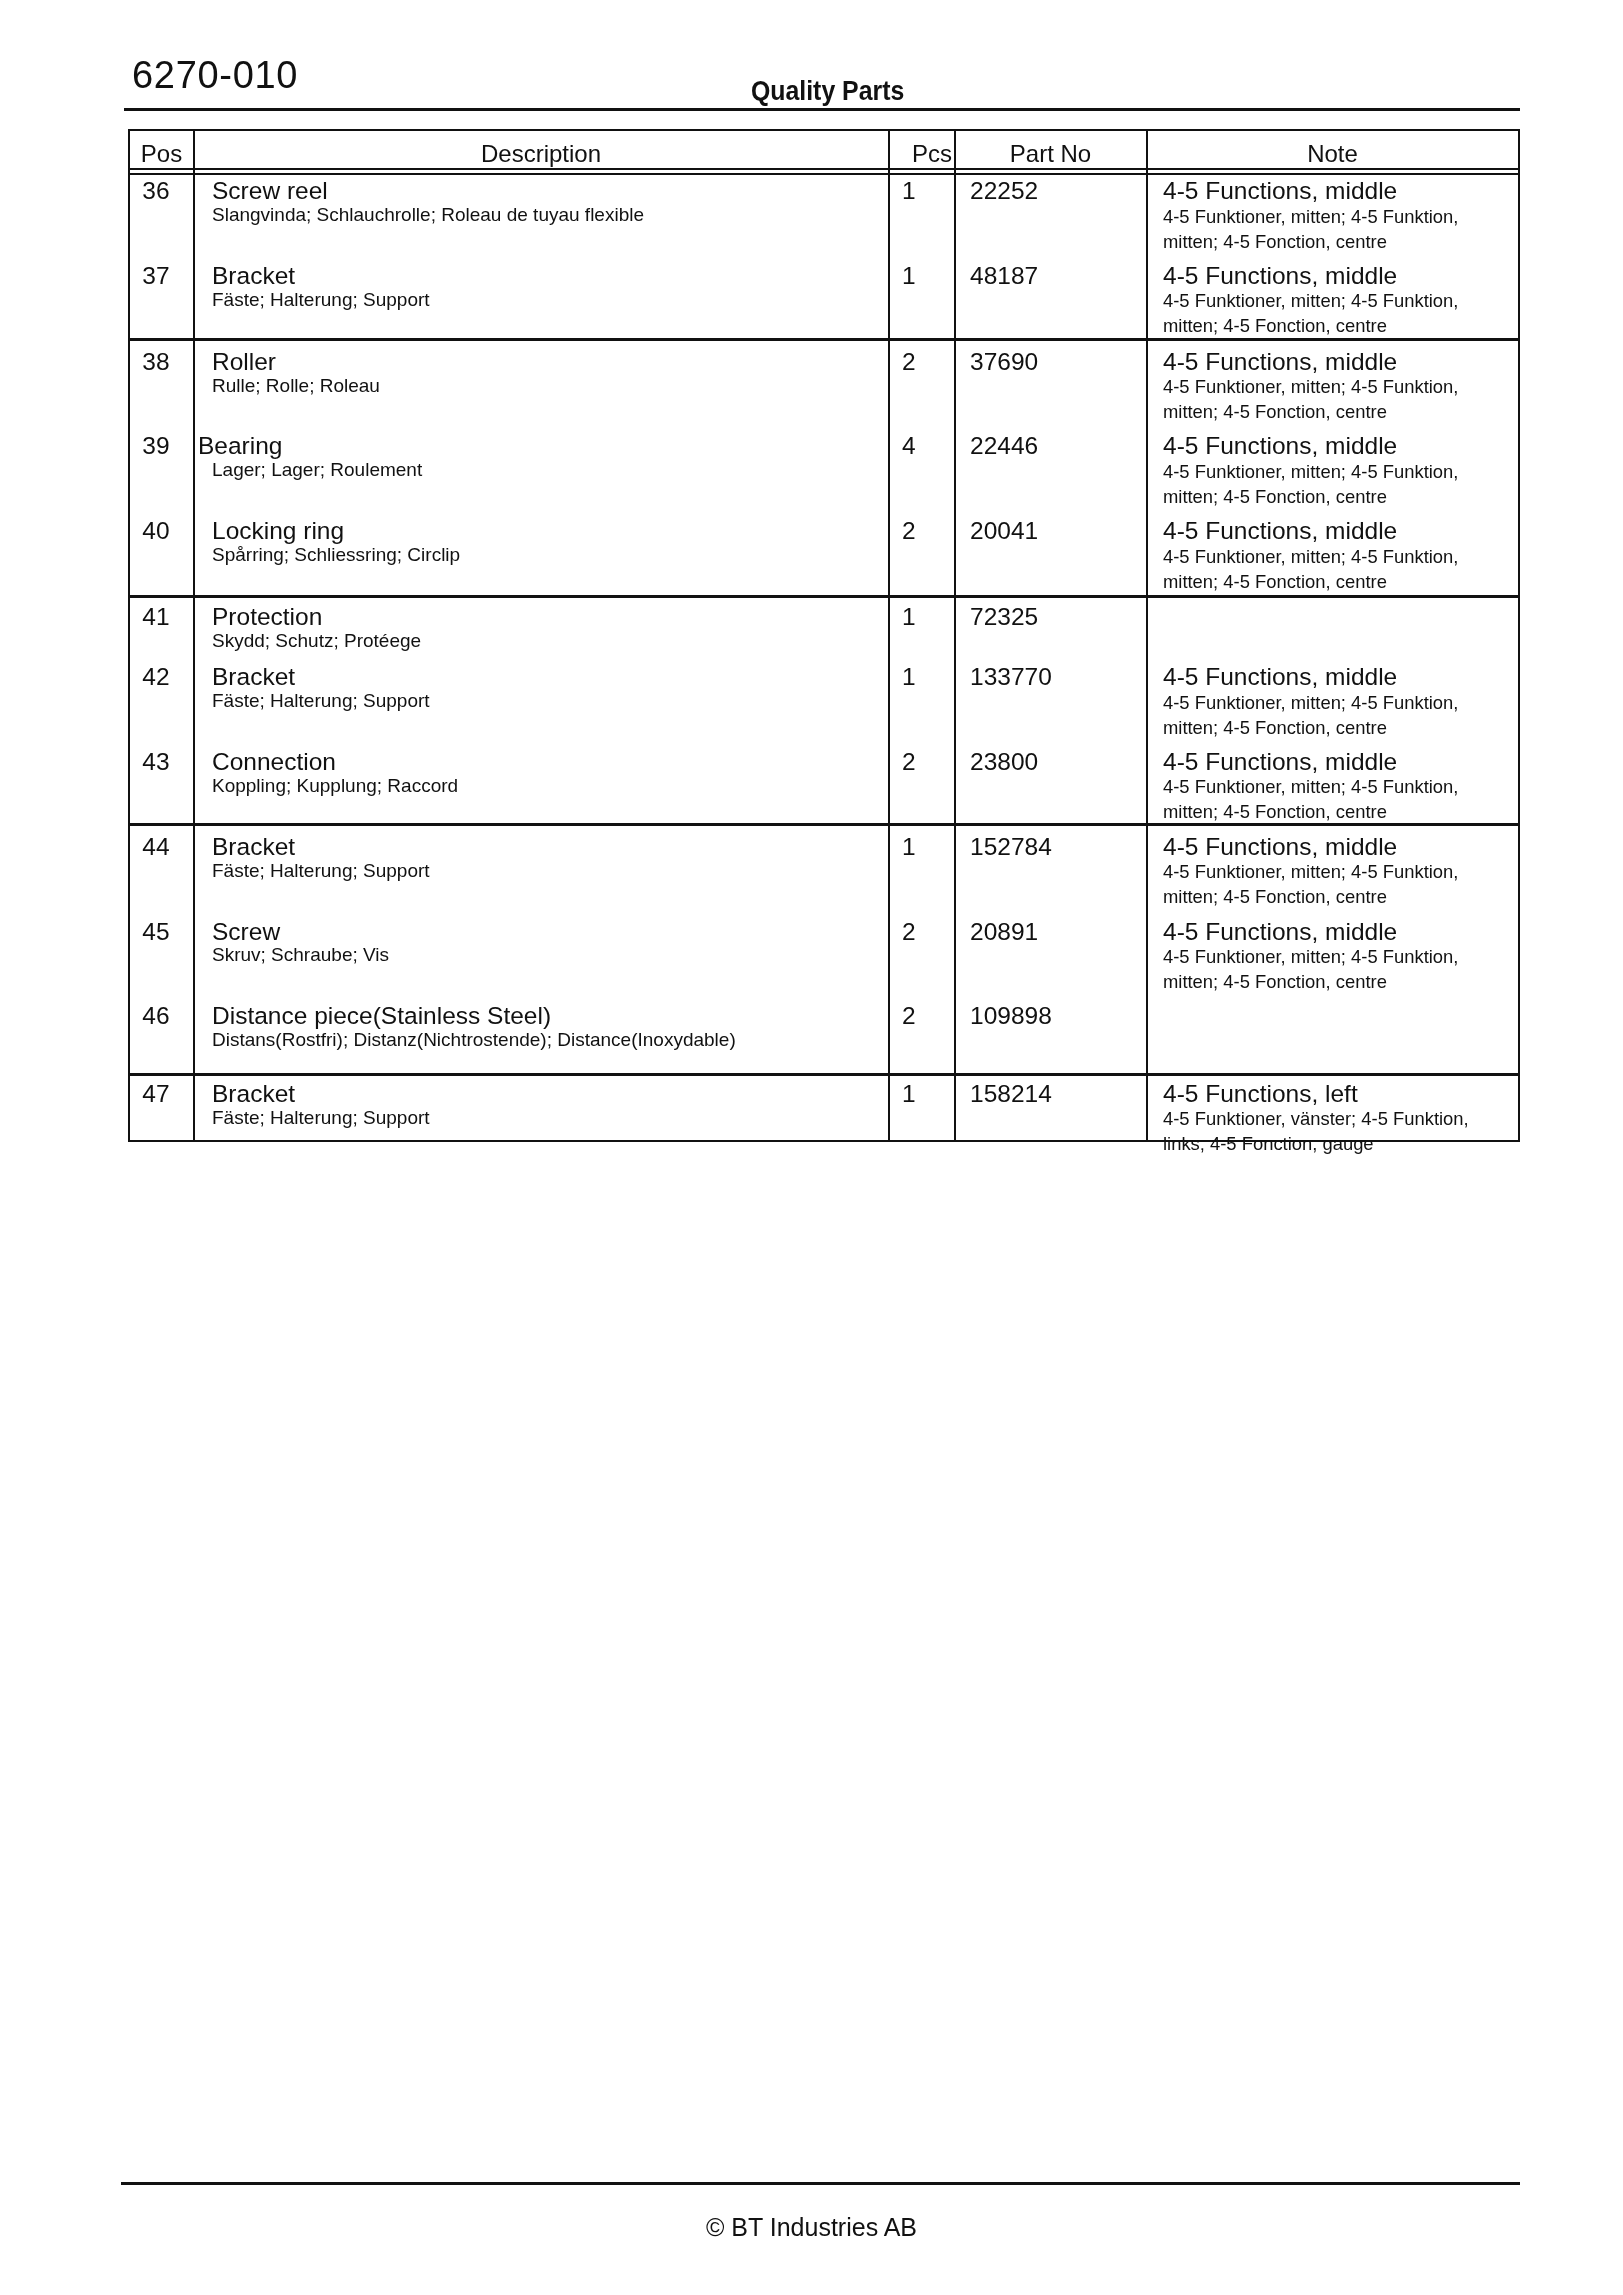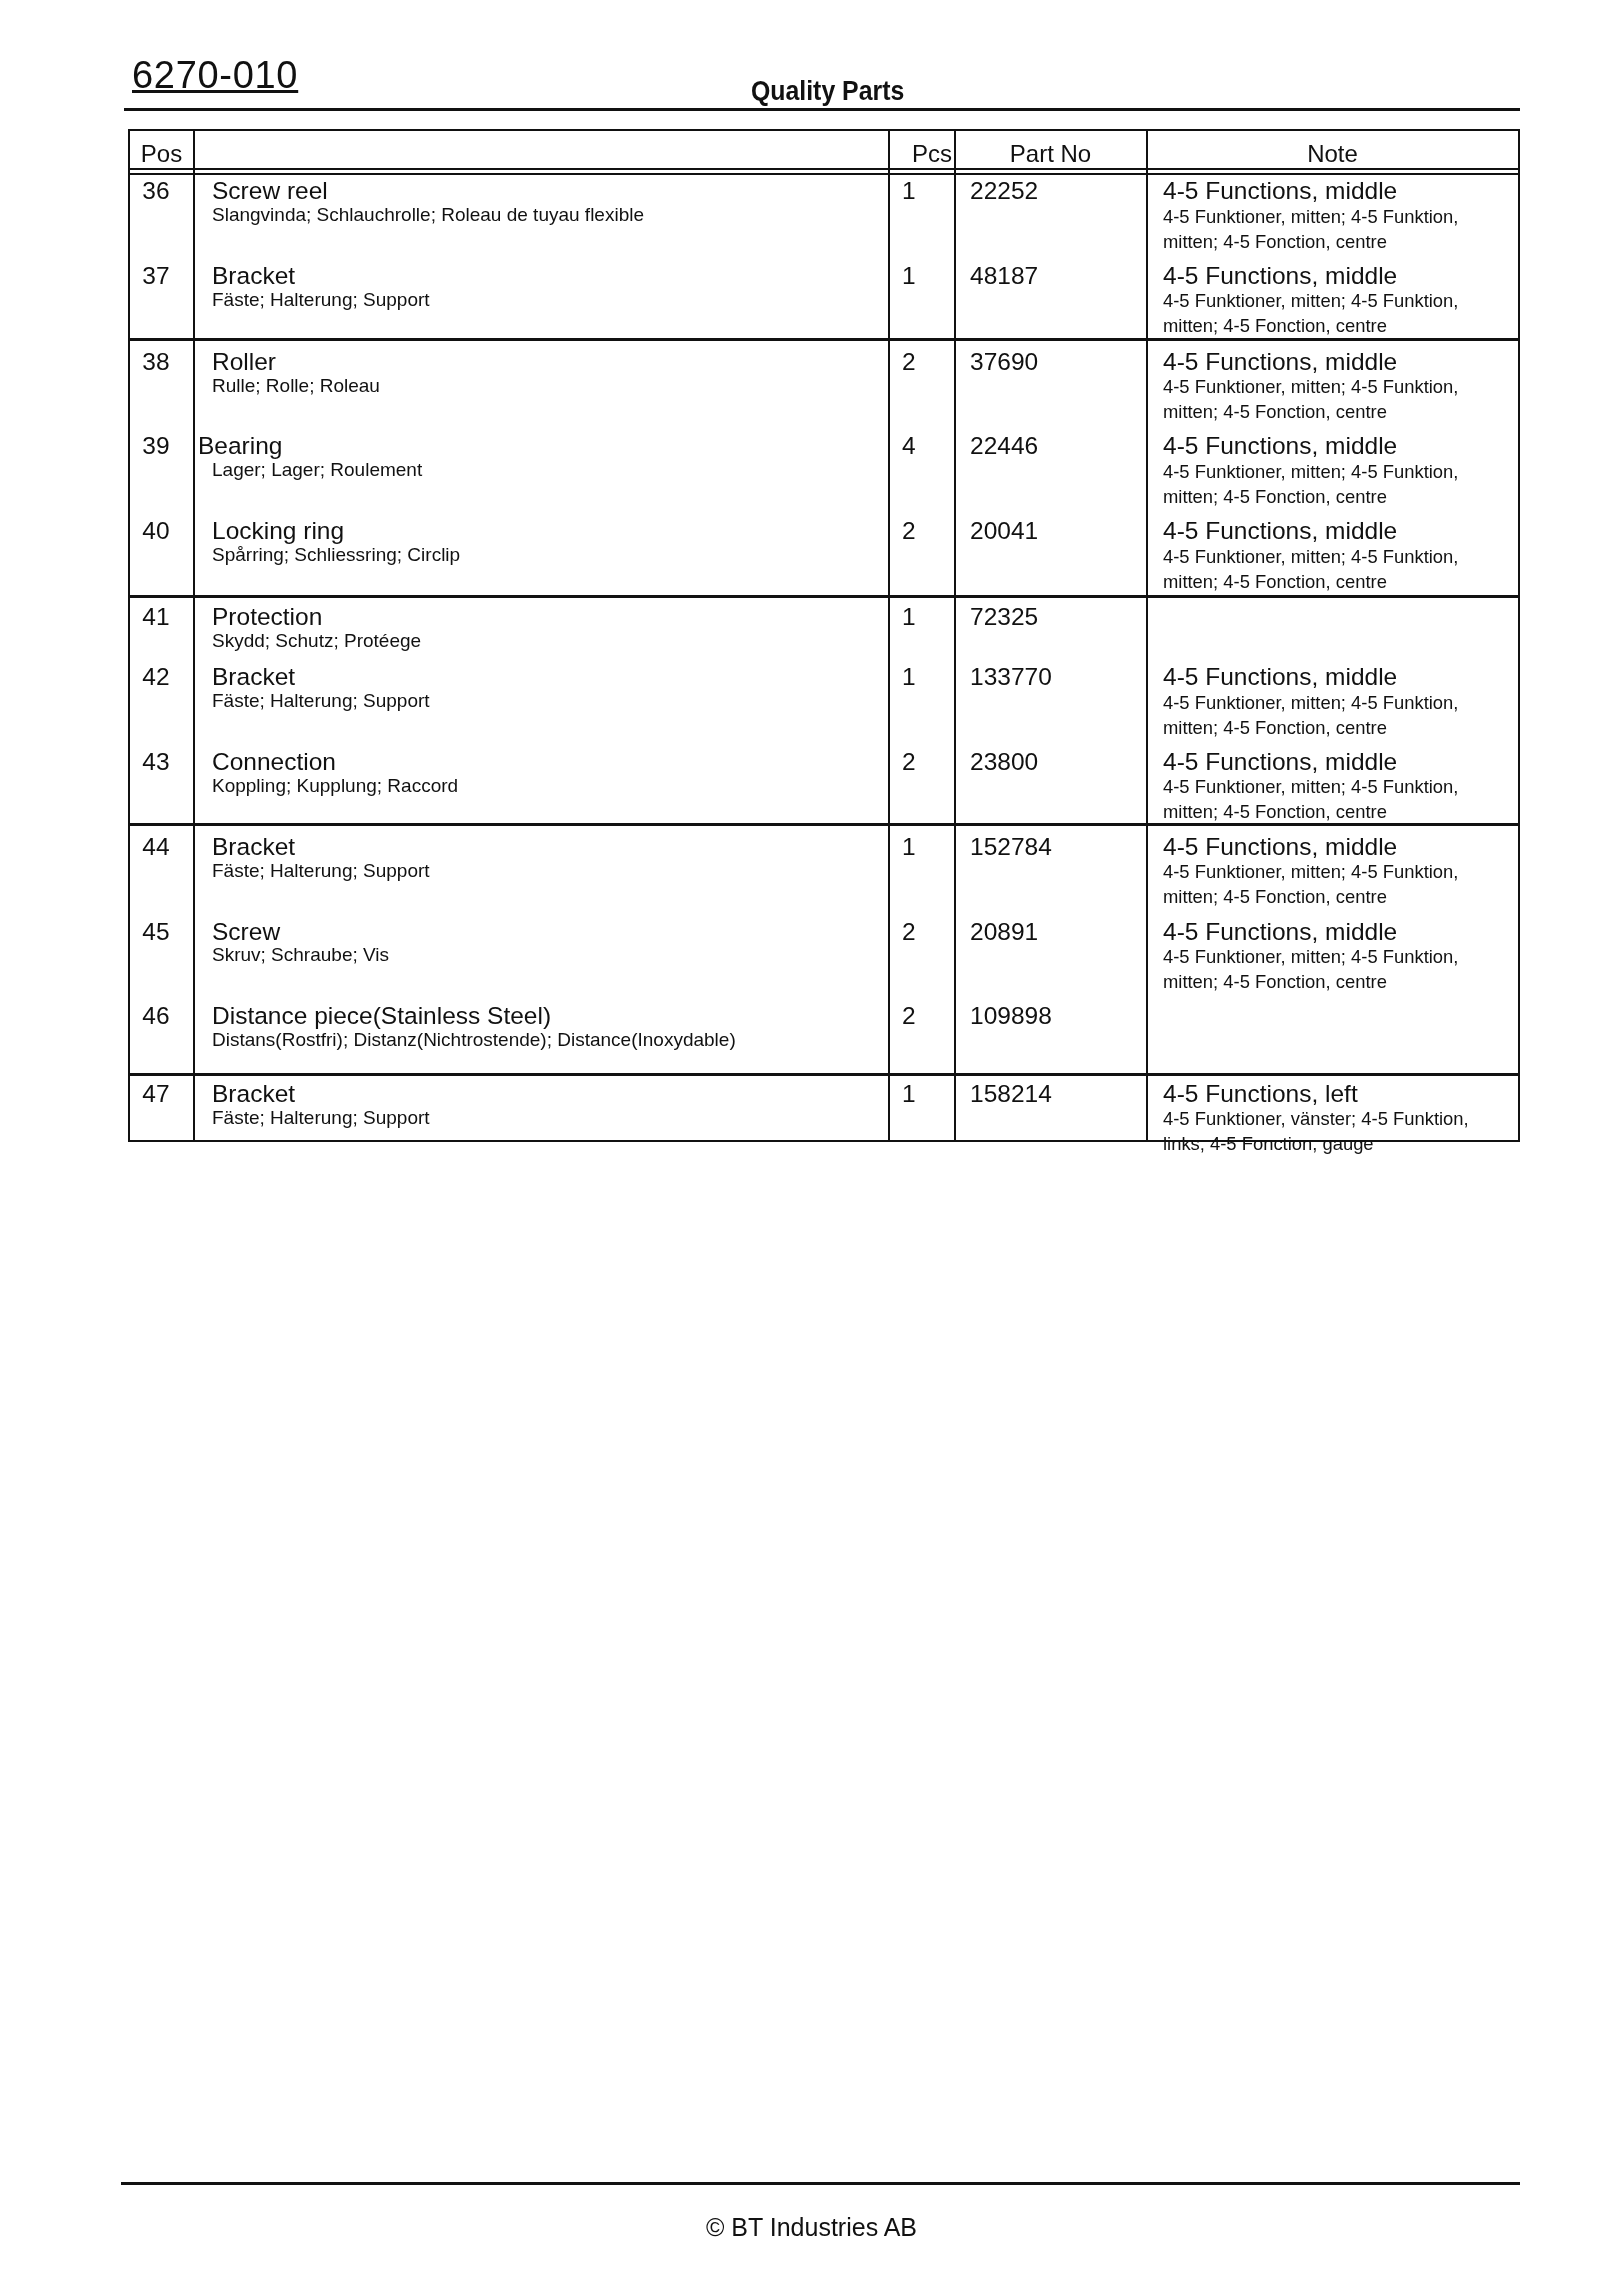--- a/index.html
+++ b/index.html
@@ -1,18 +1,18 @@
 <!DOCTYPE html>
 <html style="font-size:11px"><head>
 <meta charset="utf-8">
 <style>
   html, body { margin: 0; padding: 0; background: #ffffff; }
   body { width: 1623px; height: 2295px; position: relative; overflow: hidden;
          font-family: "Liberation Sans", sans-serif; color: #111111; }
-  .doc-number { position: absolute; left: 132px; top: 53px; font-size: 38px; line-height: 44px; letter-spacing: 0.7px; text-decoration: underline; }
+  .doc-number { position: absolute; left: 132px; top: 53px; font-size: 38px; line-height: 44px; letter-spacing: 0.7px; }
   .doc-title { position: absolute; left: 751px; top: 76px; font-size: 27px; line-height: 31px; font-weight: bold; transform: scaleX(0.92); transform-origin: left top; }
   .header-rule { position: absolute; left: 124px; top: 108px; width: 1396px; height: 3.4px; background: #111; }
   .footer-rule { position: absolute; left: 121px; top: 2182px; width: 1399px; height: 3.4px; background: #111; }
   .footer-text { position: absolute; left: 0; width: 1623px; top: 2189px; text-align: center; font-size: 25px; line-height: 29px; margin-top: 24px; }
 
   .parts-table { position: absolute; left: 128px; top: 129px; width: 1392px; height: 1013px;
                  border: 2.7px solid #111; box-sizing: border-box; }
   .vline { position: absolute; top: 0; bottom: 0; width: 2px; background: #111; }
   .hline { position: absolute; left: 0; right: 0; height: 2px; background: #111; }
   .hline.thick { height: 2.7px; }
@@ -36,20 +36,21 @@
 <div class="header-rule"></div>
 
 <div class="parts-table" id="parts-table">
 
   <div class="vline" style="left:63px"></div>
   <div class="vline" style="left:758px"></div>
   <div class="vline" style="left:824px"></div>
   <div class="vline" style="left:1016px"></div>
 
   <div class="th" style="left:0;width:63px">Pos</div>
+  <div class="th" style="left:65px;width:692px">Description</div>
   <div class="th" style="left:760px;width:84px">Pcs</div>
   <div class="th" style="left:826px;width:189px">Part No</div>
   <div class="th" style="left:1018px;width:369px">Note</div>
 
   <div class="hline" style="top:37px"></div>
   <div class="hline" style="top:42px"></div>
 
   <div class="hline thick" style="top:207px"></div>
   <div class="hline thick" style="top:464px"></div>
   <div class="hline thick" style="top:692px"></div>

